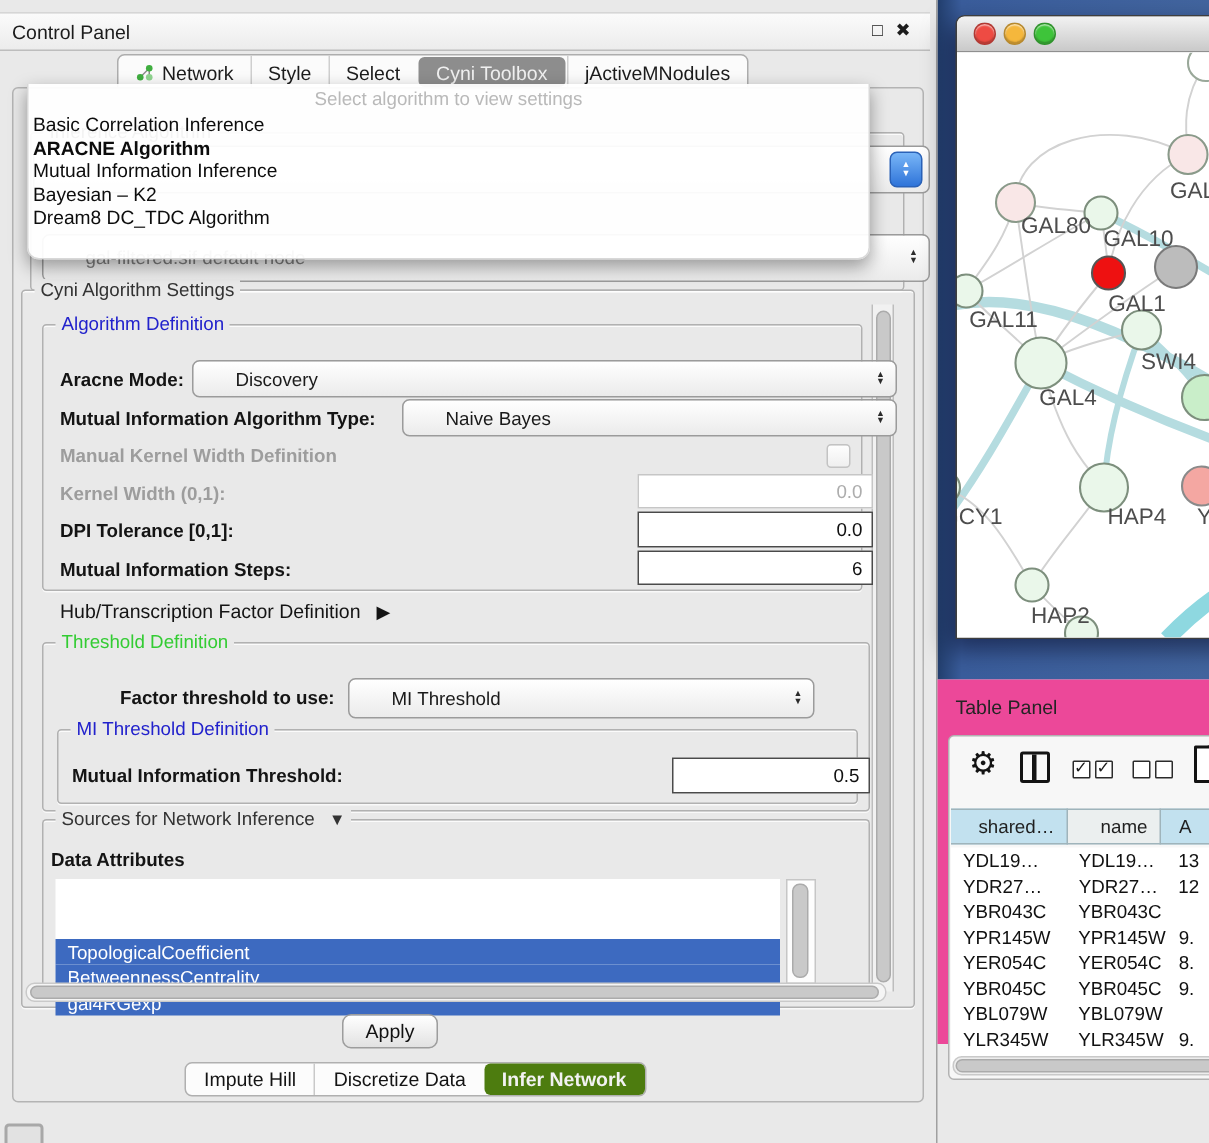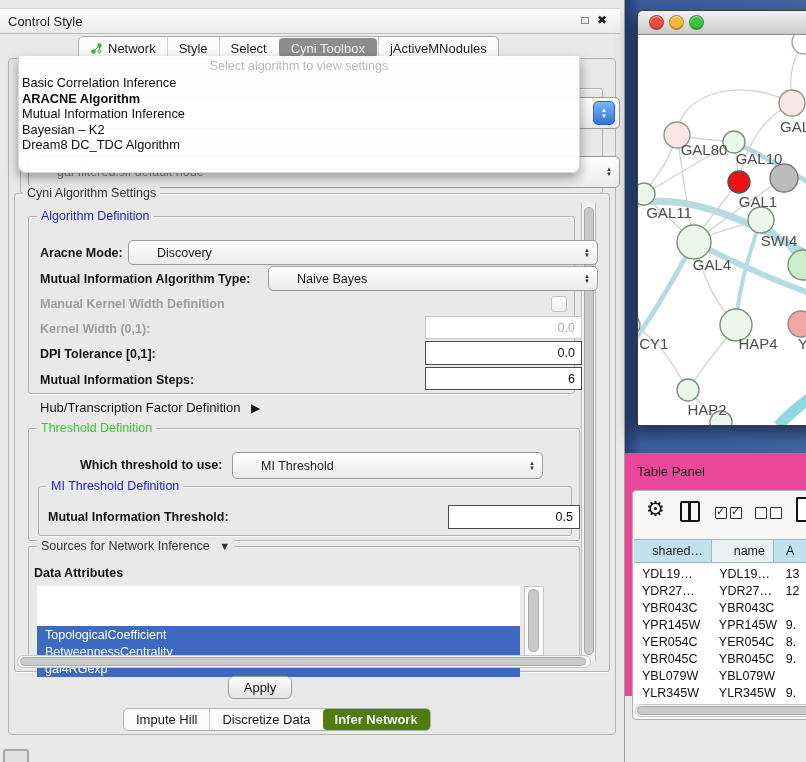--- a/index.html
+++ b/index.html
@@ -131,21 +131,21 @@
   .td1{width:78px;padding-left:8px;box-sizing:border-box;}
   .td2{width:62px;padding-left:8px;box-sizing:border-box;}
   .td3{width:60px;padding-left:13px;box-sizing:border-box;}
 
   svg text{font-family:"Liberation Sans","DejaVu Sans",sans-serif;}
 </style>
 </head>
 <body>
 
 <div class="abs titlebar">
-  <span class="t">Control Style</span>
+  <span class="t">Control Panel</span>
 </div>
 <span class="win-btn" style="left:577px;top:8px;">□</span>
 <span class="win-btn" style="left:594px;top:8px;font-weight:bold;">✖</span>
 
 <div class="abs tabbar">
   <div class="tab">
     <span class="ticon">
       <svg width="13" height="13" viewBox="0 0 13 13">
         <line x1="3.5" y1="9.5" x2="9.5" y2="3.5" stroke="#8a8a8a" stroke-width="1"></line>
         <line x1="9.5" y1="3.5" x2="9.5" y2="9.5" stroke="#8a8a8a" stroke-width="1"></line>
@@ -230,21 +230,21 @@
 </div>
 
 <span class="lbl plain" style="left:40px;top:400px;font-size:13px;">
   <span>Hub/Transcription Factor Definition</span>
   <span style="margin-left:7px;font-size:12px;">▶</span>
 </span>
 
 <div class="groupbox" style="left:28px;top:428px;width:550px;height:111px;">
   <span class="legend green">Threshold Definition</span>
 </div>
-<span class="lbl" style="left:80px;top:458px;">Which threshold to use:</span>
+<span class="lbl" style="left:80px;top:458px;">Factor threshold to use:</span>
 <div class="combo" style="left:232px;top:452px;width:281px;height:25px;">
   <span>MI Threshold</span>
   <span class="stepper"></span>
 </div>
 <div class="groupbox" style="left:38px;top:486px;width:532px;height:48px;">
   <span class="legend blue">MI Threshold Definition</span>
 </div>
 <span class="lbl" style="left:48px;top:510px;">Mutual Information Threshold:</span>
 <div class="field" style="left:448px;top:505px;width:118px;height:22px;">
   <span>0.5</span>

